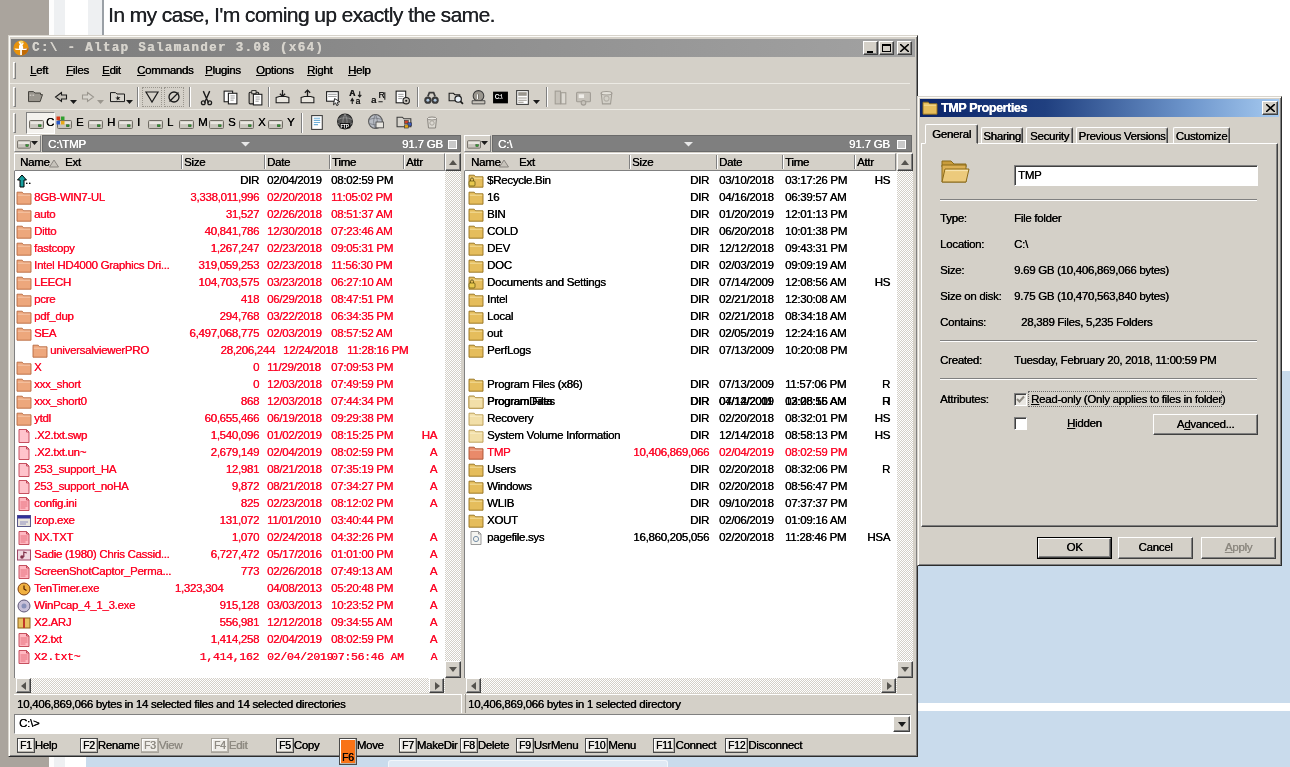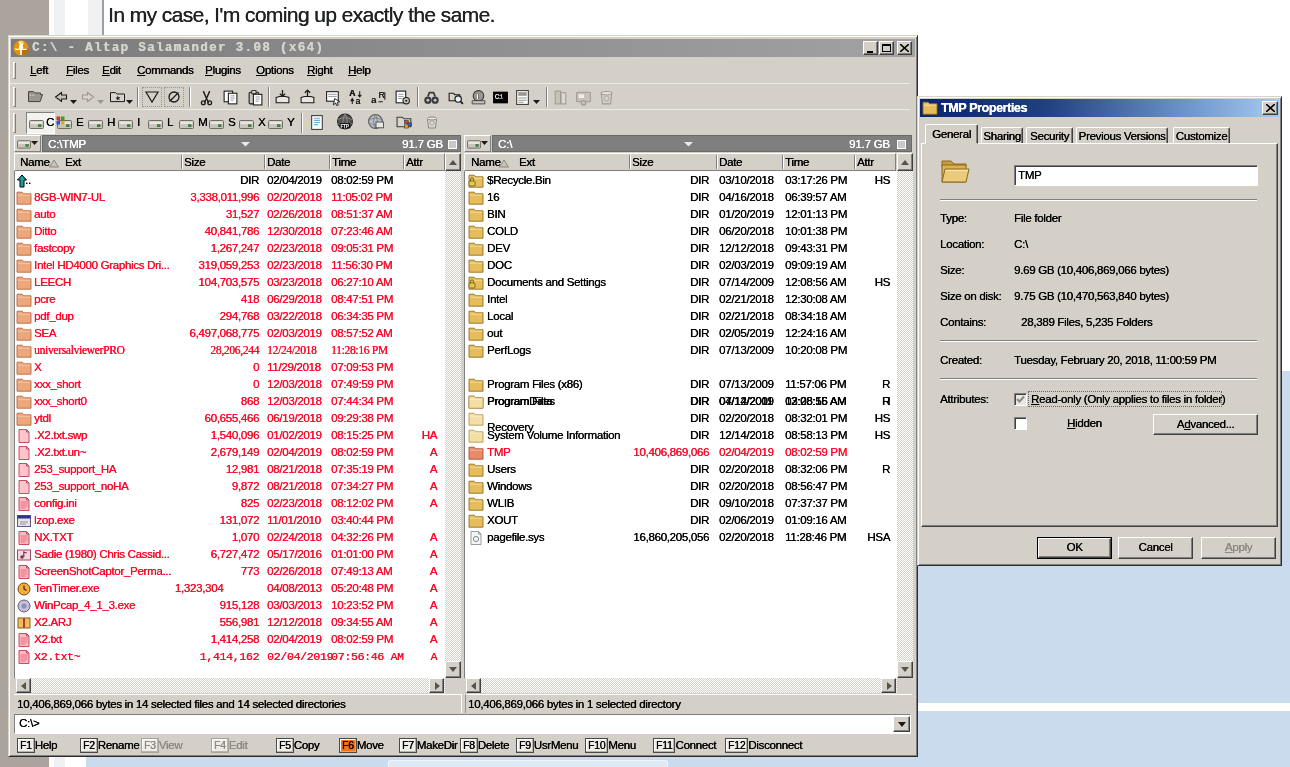--- a/index.html
+++ b/index.html
@@ -444,21 +444,21 @@
 <div style="position:absolute;left:0;top:326px;width:930px;height:17px;color:#fd0a2a;">
       <div style="position:absolute;left:16px;top:0px;width:16px;height:16px"><svg width="16" height="16" viewBox="0 0 16 16" style="opacity:1.0">
           <path d="M1 3.8 L1 2.2 L6.2 2.2 L7.6 3.8 L15 3.8 L15 14.2 L1 14.2 Z" fill="#eda77c" stroke="#b86a40" stroke-width="0.9"></path>
           <path d="M1.8 4.7 L14.2 4.7 L14.2 5.6 L1.8 5.6 Z" fill="#f7cdb2"></path>
         </svg></div>
       <div style="position:absolute;left:34px;top:1px;white-space:nowrap">SEA</div>
       <div style="position:absolute;left:139px;top:1px;width:120px;text-align:right">6,497,068,775</div>
       <div style="position:absolute;left:267px;top:1px">02/03/2019</div>
       <div style="position:absolute;left:331px;top:1px">08:57:52 AM</div>
     </div>
-<div style="position:absolute;left:0;top:343px;width:930px;height:17px;color:#fd0a2a;font-family:Liberation Serif, serif;">
+<div style="position:absolute;left:16px;top:343px;width:930px;height:17px;color:#fd0a2a;">
       <div style="position:absolute;left:16px;top:0px;width:16px;height:16px"><svg width="16" height="16" viewBox="0 0 16 16" style="opacity:1.0">
           <path d="M1 3.8 L1 2.2 L6.2 2.2 L7.6 3.8 L15 3.8 L15 14.2 L1 14.2 Z" fill="#eda77c" stroke="#b86a40" stroke-width="0.9"></path>
           <path d="M1.8 4.7 L14.2 4.7 L14.2 5.6 L1.8 5.6 Z" fill="#f7cdb2"></path>
         </svg></div>
       <div style="position:absolute;left:34px;top:1px;white-space:nowrap">universalviewerPRO</div>
       <div style="position:absolute;left:139px;top:1px;width:120px;text-align:right">28,206,244</div>
       <div style="position:absolute;left:267px;top:1px">12/24/2018</div>
       <div style="position:absolute;left:331px;top:1px">11:28:16 PM</div>
     </div>
 <div style="position:absolute;left:0;top:360px;width:930px;height:17px;color:#fd0a2a;">
@@ -812,21 +812,21 @@
       <div style="position:absolute;left:589px;top:1px;width:120px;text-align:right">DIR</div>
       <div style="position:absolute;left:719px;top:1px">07/14/2009</div>
       <div style="position:absolute;left:785px;top:1px">12:08:56 AM</div>
       <div style="position:absolute;left:850px;top:1px;width:40px;text-align:right">H</div>
     </div>
 <div style="position:absolute;left:0;top:411px;width:930px;height:17px;color:#000000;">
       <div style="position:absolute;left:468px;top:0px;width:16px;height:16px"><svg width="16" height="16" viewBox="0 0 16 16" style="opacity:1.0">
           <path d="M1 3.8 L1 2.2 L6.2 2.2 L7.6 3.8 L15 3.8 L15 14.2 L1 14.2 Z" fill="#f2dfa8" stroke="#b89a50" stroke-width="0.9"></path>
           <path d="M1.8 4.7 L14.2 4.7 L14.2 5.6 L1.8 5.6 Z" fill="#faf0cc"></path>
         </svg></div>
-      <div style="position:absolute;left:487px;top:10px;white-space:nowrap">Recovery</div>
+      <div style="position:absolute;left:487px;top:1px;white-space:nowrap">Recovery</div>
       <div style="position:absolute;left:589px;top:1px;width:120px;text-align:right">DIR</div>
       <div style="position:absolute;left:719px;top:1px">02/20/2018</div>
       <div style="position:absolute;left:785px;top:1px">08:32:01 PM</div>
       <div style="position:absolute;left:850px;top:1px;width:40px;text-align:right">HS</div>
     </div>
 <div style="position:absolute;left:0;top:428px;width:930px;height:17px;color:#000000;">
       <div style="position:absolute;left:468px;top:0px;width:16px;height:16px"><svg width="16" height="16" viewBox="0 0 16 16" style="opacity:1.0">
           <path d="M1 3.8 L1 2.2 L6.2 2.2 L7.6 3.8 L15 3.8 L15 14.2 L1 14.2 Z" fill="#f2dfa8" stroke="#b89a50" stroke-width="0.9"></path>
           <path d="M1.8 4.7 L14.2 4.7 L14.2 5.6 L1.8 5.6 Z" fill="#faf0cc"></path>
         </svg></div>
@@ -961,21 +961,21 @@
         <svg width="8" height="5" style="position:absolute;left:4px;top:5px">
           <path d="M4 5 L8 0 H0 Z" fill="#1a1a1a"></path>
         </svg>
       </div>
     </div>
 <div style="position:absolute;left:17px;top:738px;height:15px;color:#000;"><span style="display:inline-block;border:1px solid #4a4a4a;background:#efede8;box-shadow:inset -1px -1px 0 #b8b4ac, inset 1px 1px 0 #fff;padding:0px 2px 1px 2px;font-size:10.5px;vertical-align:top;line-height:12px">F1</span><span style="vertical-align:top;line-height:14px">Help</span></div>
 <div style="position:absolute;left:80px;top:738px;height:15px;color:#000;"><span style="display:inline-block;border:1px solid #4a4a4a;background:#efede8;box-shadow:inset -1px -1px 0 #b8b4ac, inset 1px 1px 0 #fff;padding:0px 2px 1px 2px;font-size:10.5px;vertical-align:top;line-height:12px">F2</span><span style="vertical-align:top;line-height:14px">Rename</span></div>
 <div style="position:absolute;left:141px;top:738px;height:15px;color:#8e8a82;"><span style="display:inline-block;border:1px solid #a8a49c;background:#efede8;box-shadow:inset -1px -1px 0 #b8b4ac, inset 1px 1px 0 #fff;padding:0px 2px 1px 2px;font-size:10.5px;vertical-align:top;line-height:12px">F3</span><span style="vertical-align:top;line-height:14px">View</span></div>
 <div style="position:absolute;left:211px;top:738px;height:15px;color:#8e8a82;"><span style="display:inline-block;border:1px solid #a8a49c;background:#efede8;box-shadow:inset -1px -1px 0 #b8b4ac, inset 1px 1px 0 #fff;padding:0px 2px 1px 2px;font-size:10.5px;vertical-align:top;line-height:12px">F4</span><span style="vertical-align:top;line-height:14px">Edit</span></div>
 <div style="position:absolute;left:276px;top:738px;height:15px;color:#000;"><span style="display:inline-block;border:1px solid #4a4a4a;background:#efede8;box-shadow:inset -1px -1px 0 #b8b4ac, inset 1px 1px 0 #fff;padding:0px 2px 1px 2px;font-size:10.5px;vertical-align:top;line-height:12px">F5</span><span style="vertical-align:top;line-height:14px">Copy</span></div>
-<div style="position:absolute;left:339px;top:738px;height:15px;color:#000;"><span style="display:inline-block;border:1px solid #4a4a4a;background:#f97316;box-shadow:inset -1px -1px 0 #b8b4ac, inset 1px 1px 0 #fff;padding:0px 2px 1px 2px;font-size:10.5px;vertical-align:top;line-height:12px">F6</span><span style="vertical-align:top;line-height:14px">Move</span></div>
+<div style="position:absolute;left:339px;top:738px;height:15px;color:#000;"><span style="display:inline-block;border:1px solid #4a4a4a;background:#f97316;box-shadow:inset -1px -1px 0 #b8b4ac, inset 1px 1px 0 #fff;padding:12px 2px 1px 2px;font-size:10.5px;vertical-align:top;line-height:12px">F6</span><span style="vertical-align:top;line-height:14px">Move</span></div>
 <div style="position:absolute;left:399px;top:738px;height:15px;color:#000;"><span style="display:inline-block;border:1px solid #4a4a4a;background:#efede8;box-shadow:inset -1px -1px 0 #b8b4ac, inset 1px 1px 0 #fff;padding:0px 2px 1px 2px;font-size:10.5px;vertical-align:top;line-height:12px">F7</span><span style="vertical-align:top;line-height:14px">MakeDir</span></div>
 <div style="position:absolute;left:460px;top:738px;height:15px;color:#000;"><span style="display:inline-block;border:1px solid #4a4a4a;background:#efede8;box-shadow:inset -1px -1px 0 #b8b4ac, inset 1px 1px 0 #fff;padding:0px 2px 1px 2px;font-size:10.5px;vertical-align:top;line-height:12px">F8</span><span style="vertical-align:top;line-height:14px">Delete</span></div>
 <div style="position:absolute;left:516px;top:738px;height:15px;color:#000;"><span style="display:inline-block;border:1px solid #4a4a4a;background:#efede8;box-shadow:inset -1px -1px 0 #b8b4ac, inset 1px 1px 0 #fff;padding:0px 2px 1px 2px;font-size:10.5px;vertical-align:top;line-height:12px">F9</span><span style="vertical-align:top;line-height:14px">UsrMenu</span></div>
 <div style="position:absolute;left:585px;top:738px;height:15px;color:#000;"><span style="display:inline-block;border:1px solid #4a4a4a;background:#efede8;box-shadow:inset -1px -1px 0 #b8b4ac, inset 1px 1px 0 #fff;padding:0px 2px 1px 2px;font-size:10.5px;vertical-align:top;line-height:12px">F10</span><span style="vertical-align:top;line-height:14px">Menu</span></div>
 <div style="position:absolute;left:653px;top:738px;height:15px;color:#000;"><span style="display:inline-block;border:1px solid #4a4a4a;background:#efede8;box-shadow:inset -1px -1px 0 #b8b4ac, inset 1px 1px 0 #fff;padding:0px 2px 1px 2px;font-size:10.5px;vertical-align:top;line-height:12px">F11</span><span style="vertical-align:top;line-height:14px">Connect</span></div>
 <div style="position:absolute;left:725px;top:738px;height:15px;color:#000;"><span style="display:inline-block;border:1px solid #4a4a4a;background:#efede8;box-shadow:inset -1px -1px 0 #b8b4ac, inset 1px 1px 0 #fff;padding:0px 2px 1px 2px;font-size:10.5px;vertical-align:top;line-height:12px">F12</span><span style="vertical-align:top;line-height:14px">Disconnect</span></div>
 
 <div style="position:absolute;left:917px;top:96px;width:365px;height:470px;background:#d4d0c8;border:1px solid;border-color:#d8d4cc #2c2c2c #2c2c2c #d8d4cc;box-shadow:inset 1px 1px 0 #fcfbf8,inset -1px -1px 0 #808080;"></div>
 <div style="position:absolute;left:920px;top:99px;width:359px;height:18px;background:linear-gradient(to right,#0a246a 0%,#204080 35%,#6e96cc 75%,#a6caf0 100%);"></div>
 <div style="position:absolute;left:922px;top:100px;width:16px;height:16px;"><svg width="16" height="16" viewBox="0 0 16 16" style="opacity:1.0">

